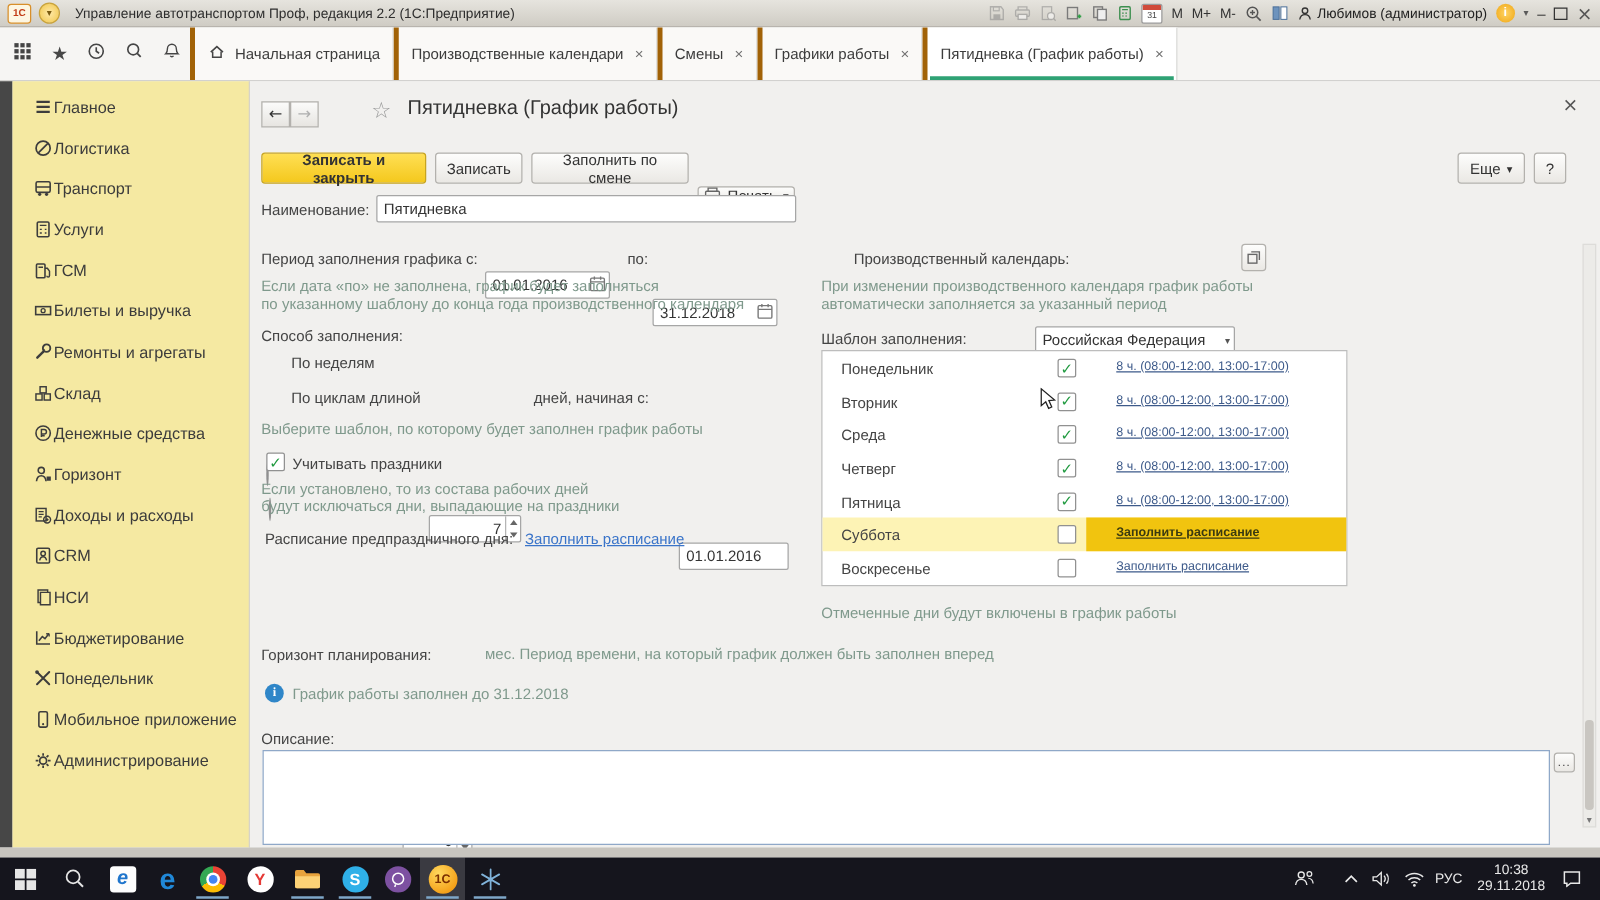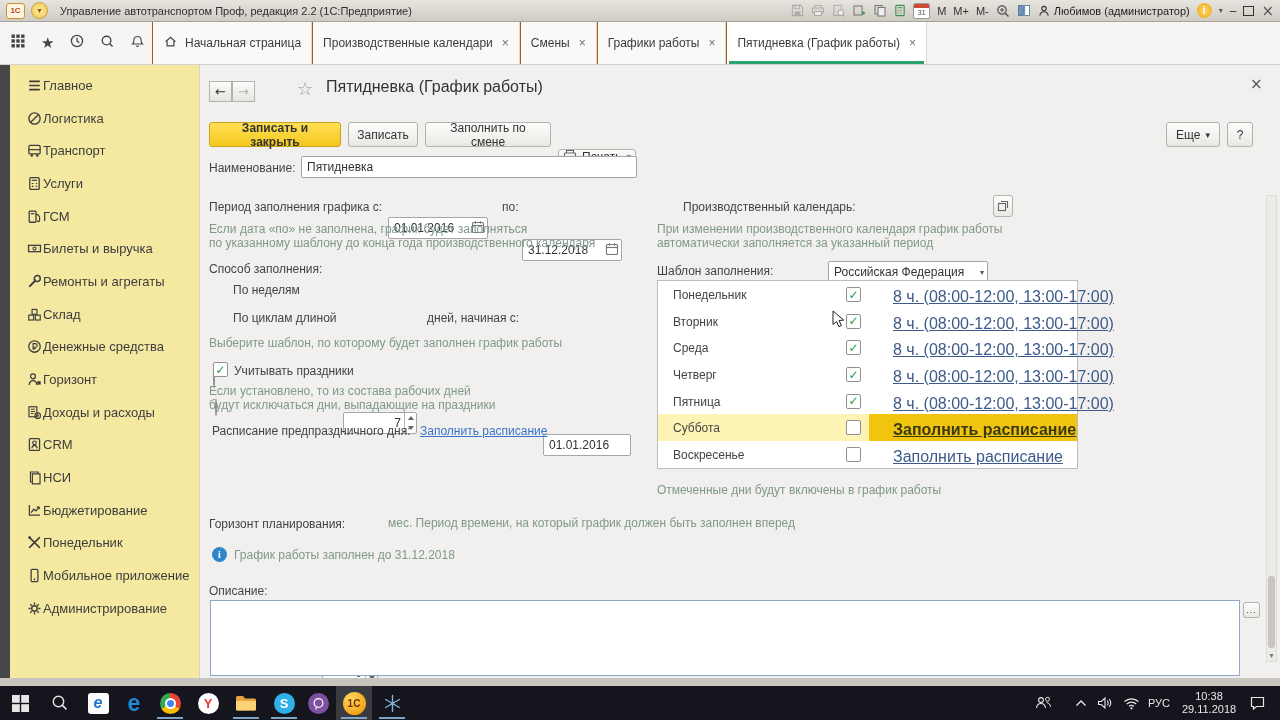--- a/index.html
+++ b/index.html
@@ -22,21 +22,21 @@
   .tb-user{display:flex;align-items:center;gap:4px;font-size:11px;color:#222;}
   .infocirc{width:15px;height:15px;border-radius:50%;background:radial-gradient(#ffd465,#efa512);
     color:#fff;font-weight:700;font-size:10px;display:flex;align-items:center;justify-content:center;}
   .wbox{width:9px;height:8px;border:1px solid #333;display:inline-block;}
   
   .tabbar{position:absolute;left:0;top:22px;width:1280px;height:43px;background:#f6f5f3;
     border-bottom:1px solid #d2d1cf;box-sizing:border-box;}
   .tabicons{position:absolute;left:10px;top:0;height:42px;display:flex;align-items:center;gap:15px;}
   .tabs{position:absolute;left:152px;top:0;height:42px;display:flex;}
   .tab{display:flex;align-items:center;gap:7px;padding:0 10px;font-size:12px;color:#3c3c3c;
-    background:#faf9f7;border-right:1px solid #d8d7d5;border-left:1px solid #a16207;position:relative;white-space:nowrap;}
+    background:#faf9f7;border-right:1px solid #d8d7d5;border-left:4px solid #a16207;position:relative;white-space:nowrap;}
   .tab.active{background:#fff;}
   .tab.active::after{content:"";position:absolute;left:2px;right:2px;bottom:0;height:3px;background:#2fa274;}
   .tabclose{color:#707070;font-size:12px;margin-left:2px;}
   .starglyph{font-family:"DejaVu Sans",sans-serif;font-size:15px;color:#474747;}
   
   .leftstrip{position:absolute;left:0;top:65px;width:10px;height:613px;background:#474747;}
   .sidebar{position:absolute;left:10px;top:65px;width:190px;height:613px;background:#f5e9a2;
     border-right:1px solid #d6d3c9;box-sizing:border-box;padding-top:4px;}
   .sitem{height:32.7px;display:flex;align-items:center;padding-left:16px;gap:0;}
   .slabel{font-size:13px;color:#3c3c3c;white-space:nowrap;}
@@ -54,21 +54,21 @@
   .spin{position:absolute;right:0;top:0;bottom:0;width:11px;border-left:1px solid #b5b5b5;display:flex;flex-direction:column;}
   .spin i{flex:1;display:flex;align-items:center;justify-content:center;}
   .spin .up::after{content:"";border:3px solid transparent;border-bottom:4px solid #666;margin-top:-3px;}
   .spin .dn::after{content:"";border:3px solid transparent;border-top:4px solid #666;margin-bottom:-3px;}
   .radio{width:13px;height:13px;border:1px solid #8f8f8f;border-radius:50%;background:#fff;position:relative;box-sizing:border-box;}
   .radio.on::after{content:"";position:absolute;left:3px;top:3px;right:3px;bottom:3px;background:#2e6b30;border-radius:50%;}
   .cb{width:15px;height:15px;border:1px solid #919191;border-radius:2px;background:#fff;box-sizing:border-box;
     display:flex;align-items:center;justify-content:center;font-family:"DejaVu Sans",sans-serif;
     color:#1f9a3f;font-weight:700;font-size:12px;line-height:1;}
   .link{font-size:12px;color:#3a74c9;text-decoration:underline;white-space:nowrap;}
-  .daylink{font-size:16px;color:#3d5a8a;text-decoration:underline;white-space:nowrap;text-align:right;}
+  .daylink{font-size:10px;color:#3d5a8a;text-decoration:underline;white-space:nowrap;text-align:right;}
   .sch{position:absolute;left:457px;top:215px;width:421px;height:189px;background:#fff;border:1px solid #bdbdbd;box-sizing:border-box;}
   .sch-row{position:relative;height:26.7px;}
   .sch-row.sel{background:#fdf3b5;}
   .sch-day{position:absolute;left:15px;top:7px;}
   .sch-cb{position:absolute;left:188px;top:6px;}
   .sch-link{position:absolute;left:235px;top:7px;}
   .goldbg{position:absolute;left:211px;top:0;right:0;bottom:0;background:#f1c40f;}
   .goldbg .daylink{position:absolute;left:24px;top:7px;color:#3a3a10;font-weight:700;}
   .navbtn{width:23px;height:21px;display:flex;align-items:center;justify-content:center;
     background:linear-gradient(#fbfbfa,#e7e5e1);border:1px solid #b3b1ad;font-family:"DejaVu Sans",sans-serif;font-size:13px;color:#333;box-sizing:border-box;}

